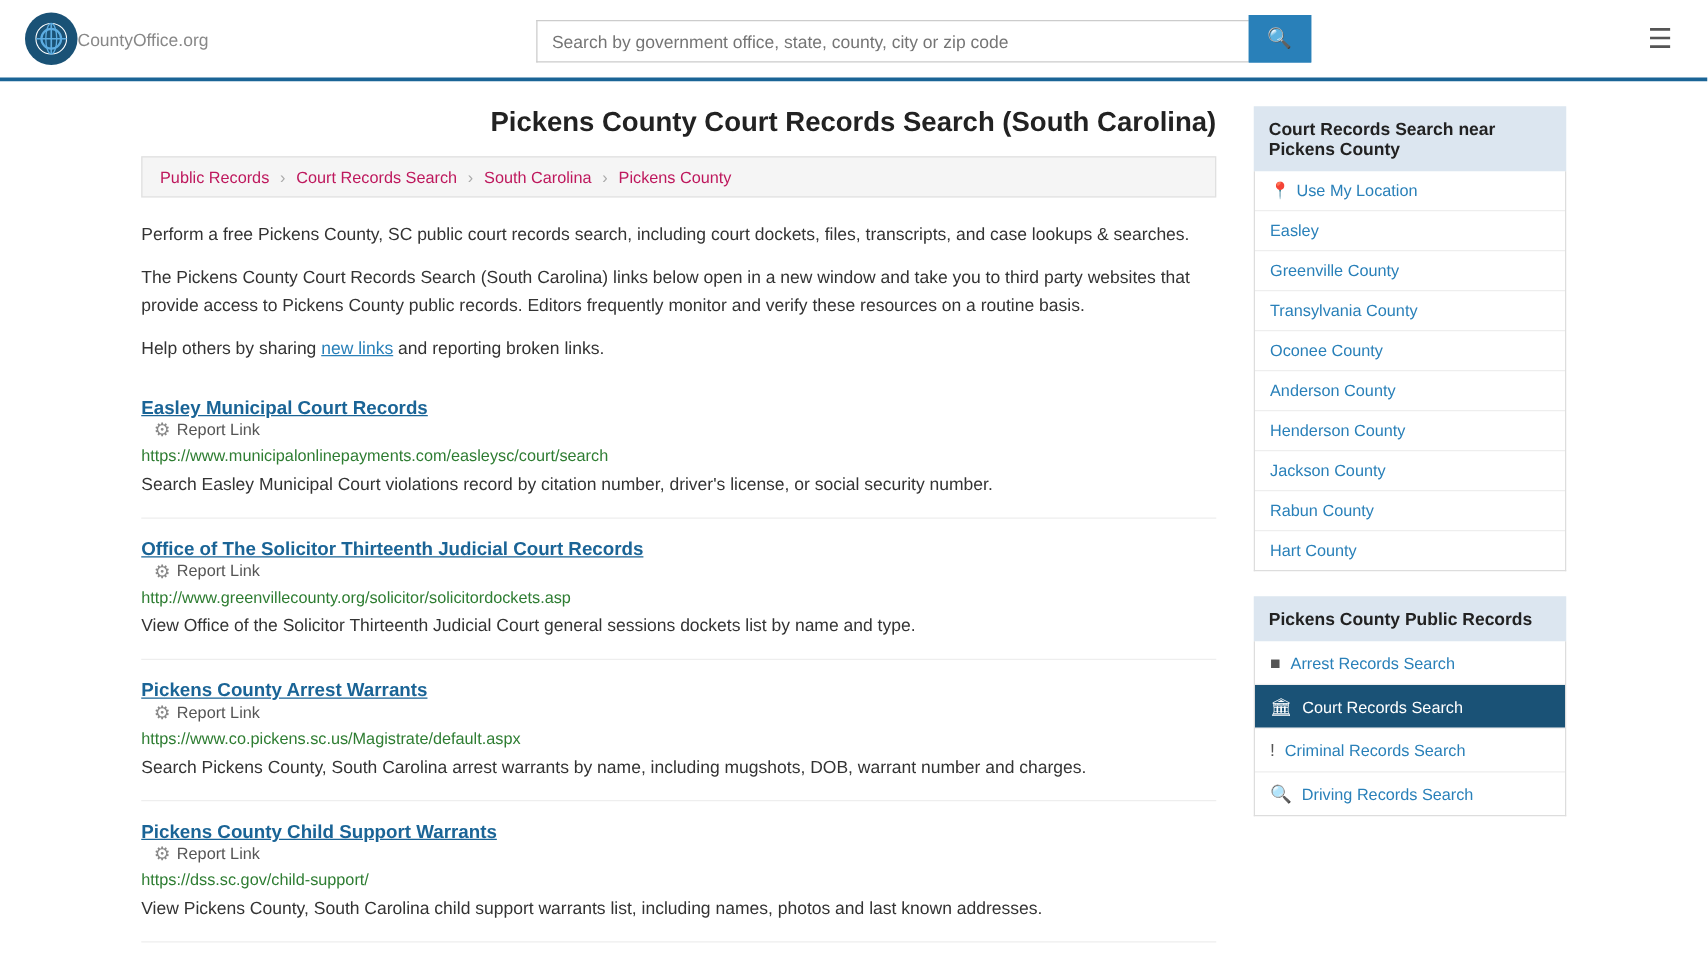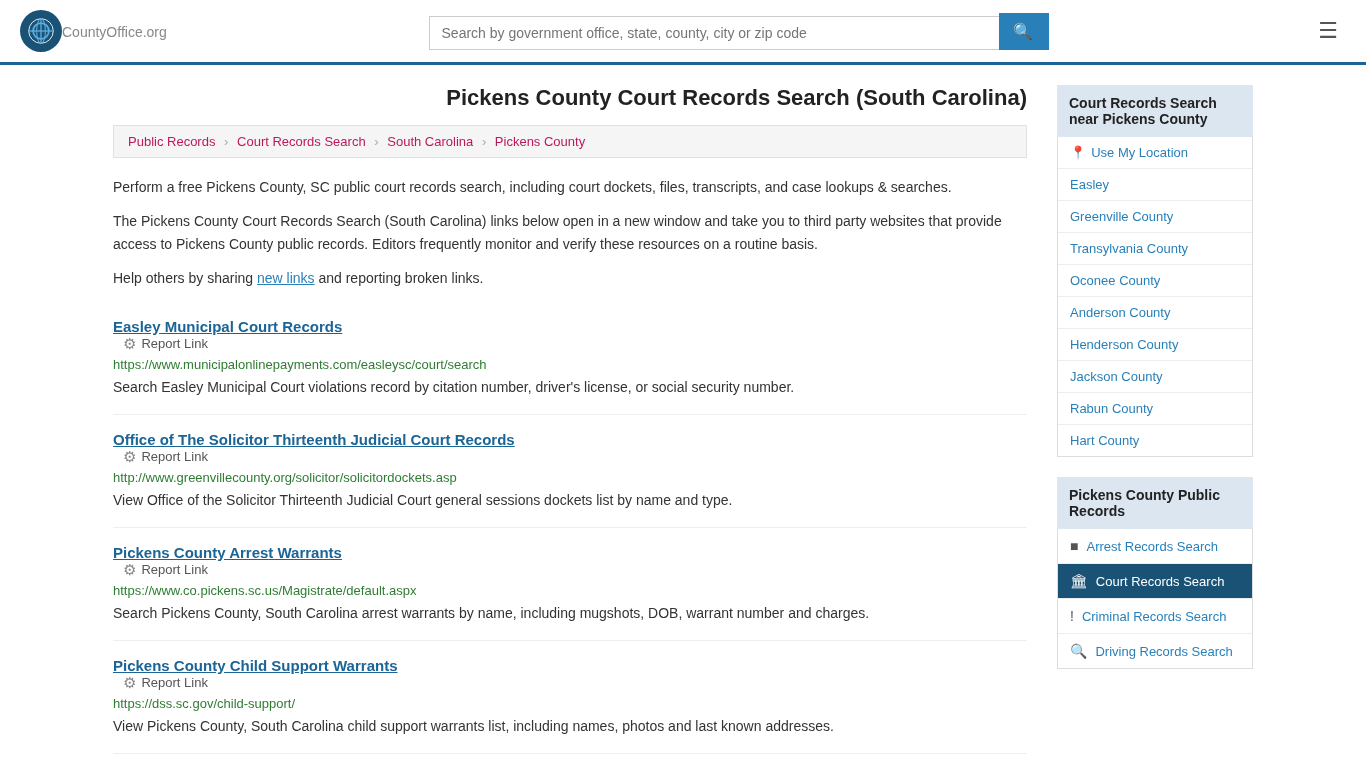--- a/index.html
+++ b/index.html
@@ -75,21 +75,21 @@
 
     
     .main-container {
       max-width: 1200px;
       margin: 0 auto;
       padding: 20px 30px;
       display: flex;
       gap: 30px;
     }
     .content-area { flex: 1; }
-    .sidebar { width: 196px; flex-shrink: 0; }
+    .sidebar { width: 250px; flex-shrink: 0; }
 
     
     .page-title {
       font-size: 22px;
       font-weight: bold;
       color: #222;
       margin-bottom: 14px;
       text-align: right;
     }
 

